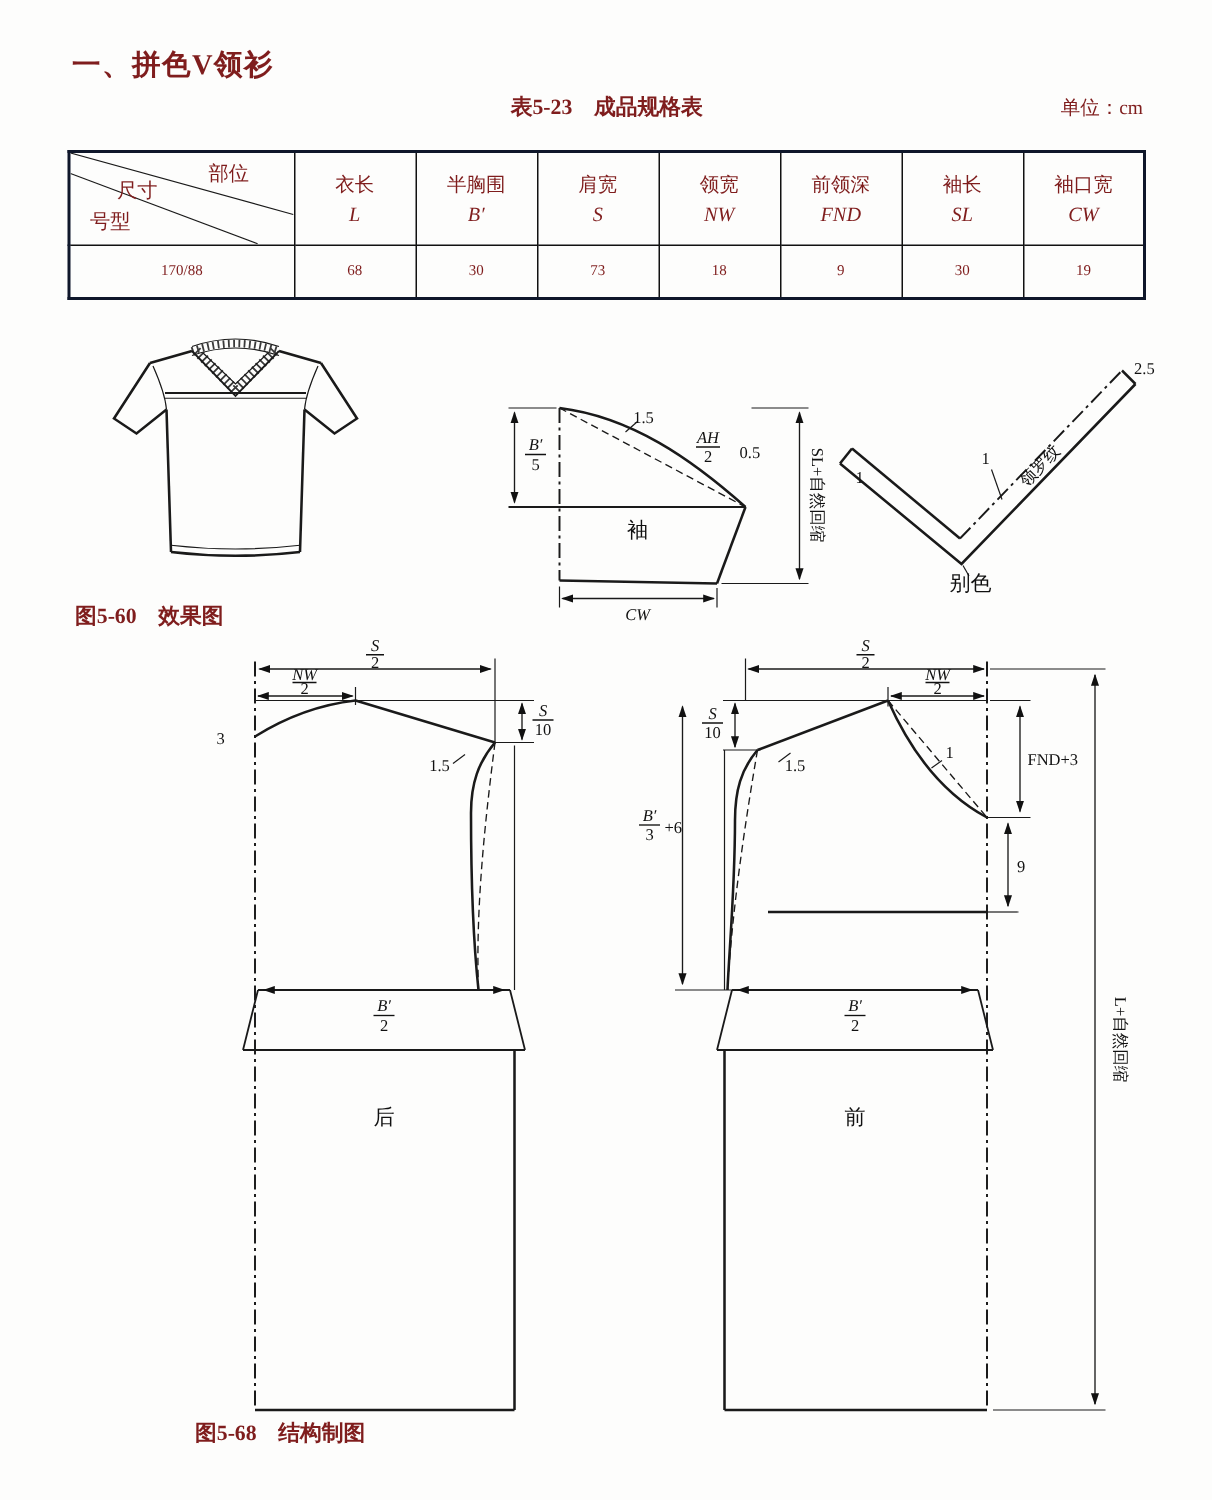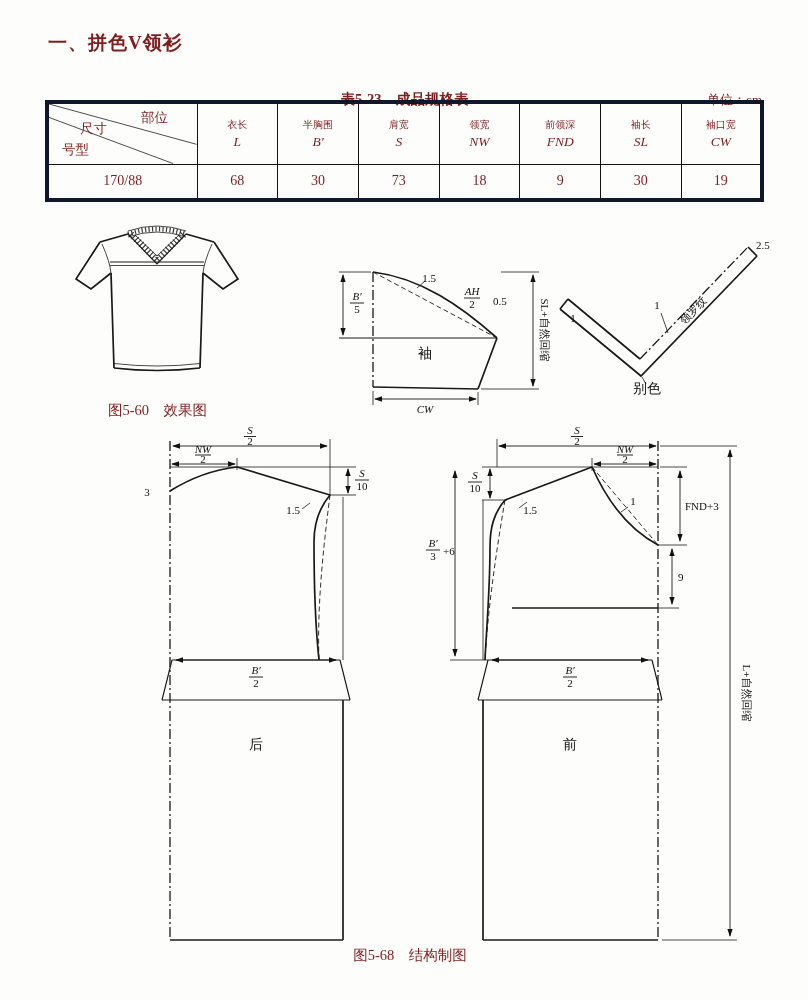--- a/index.html
+++ b/index.html
@@ -1,37 +1,37 @@
 <!DOCTYPE html>
 <html><head>
 <meta charset="utf-8">
 <style>
   *{margin:0;padding:0;box-sizing:border-box}
   html,body{background:#d9d9d9}
   .page{position:relative;width:808px;height:1000px;margin:0 auto;background:#fdfdfc;
         font-family:"Liberation Serif","DejaVu Serif",serif;color:#7f1d1d;overflow:hidden}
   .section-title{position:absolute;left:48px;top:30px;font-size:19px;font-weight:bold;letter-spacing:1px}
-  .tcap-row{position:absolute;left:45px;top:90px;width:719px;height:22px}
+  .tcap-row{position:absolute;left:45px;top:62px;width:719px;height:22px}
   .tcap{position:absolute;left:0;right:0;text-align:center;font-weight:bold;font-size:14.5px}
   .unit{position:absolute;right:2px;top:1px;font-size:13px}
   table.spec{position:absolute;left:45px;top:100px;width:719px;border-collapse:collapse;
-             table-layout:fixed;font-size:13.5px;border:4px solid #0f172a}
+             table-layout:fixed;font-size:13.5px;border:2px solid #0f172a}
   table.spec td{border:1px solid #111;text-align:center;vertical-align:middle;padding:0}
   tr.hdr td{height:62px}
-  tr.datarow td{height:36px;font-size:14px}
+  tr.datarow td{height:36px;font-size:10px}
   td.corner{position:relative}
   td.corner svg{position:absolute;left:0;top:0;width:100%;height:100%}
   td.corner span{position:absolute;font-size:13.5px}
   .c-top{left:92px;top:5px}
   .c-mid{left:31px;top:16px}
   .c-bot{left:13px;top:37px}
-  .colname{display:block;font-size:10px;line-height:1.6}
+  .colname{display:block;font-size:13px;line-height:1.6}
   .colsym{display:block;font-style:italic;font-size:13.5px;line-height:1.3}
   .fig{position:absolute}
-  .figcap{position:absolute;font-weight:normal;font-size:14.5px;text-align:center}
+  .figcap{position:absolute;font-weight:bold;font-size:14.5px;}
   svg text{font-family:"Liberation Serif","DejaVu Serif",serif;fill:#111;font-size:11px}
   svg text.var{font-style:italic}
   svg text.big{font-size:14px}
   .th{stroke:#1a1a1a;stroke-width:1.7;fill:none}
   .md{stroke:#1a1a1a;stroke-width:1.2;fill:none}
   .tn{stroke:#1a1a1a;stroke-width:0.8;fill:none}
   .dim{stroke:#1a1a1a;stroke-width:0.9;fill:none}
   .dd{stroke:#1a1a1a;stroke-width:1.3;fill:none;stroke-dasharray:10 3 2 3}
   .da{stroke:#1a1a1a;stroke-width:0.9;fill:none;stroke-dasharray:5 3}
   .rib{stroke:#3a3a3a;fill:none;stroke-dasharray:1.2 2.3}

